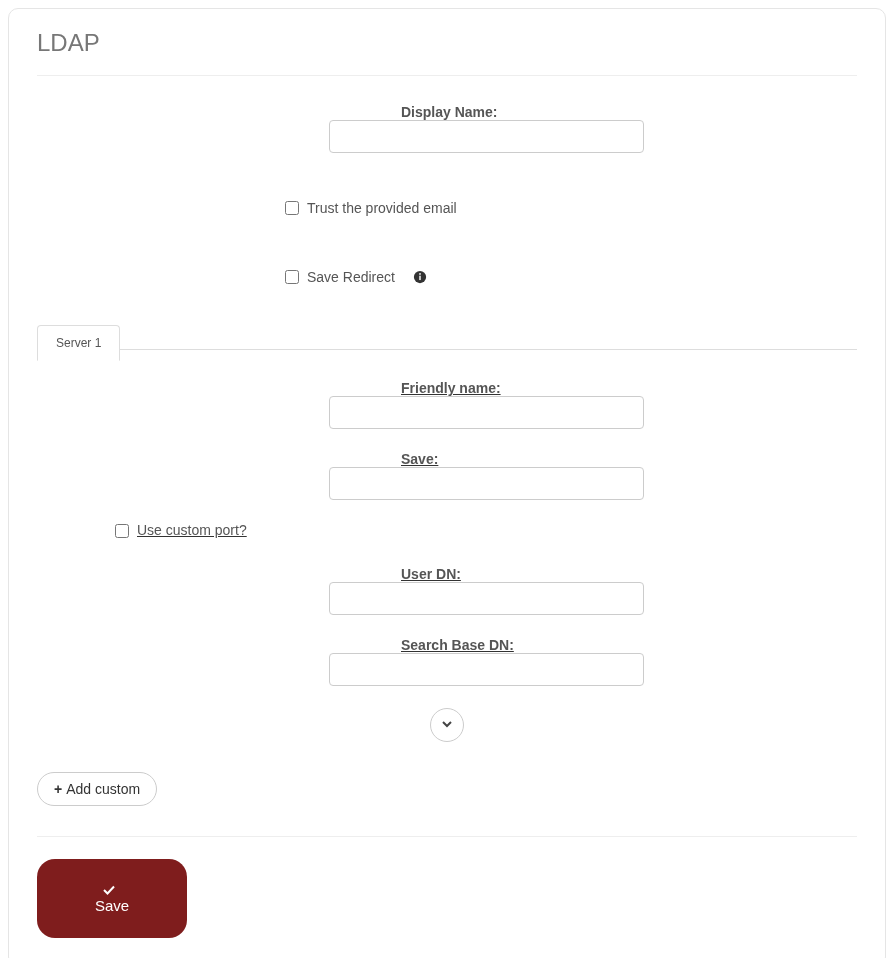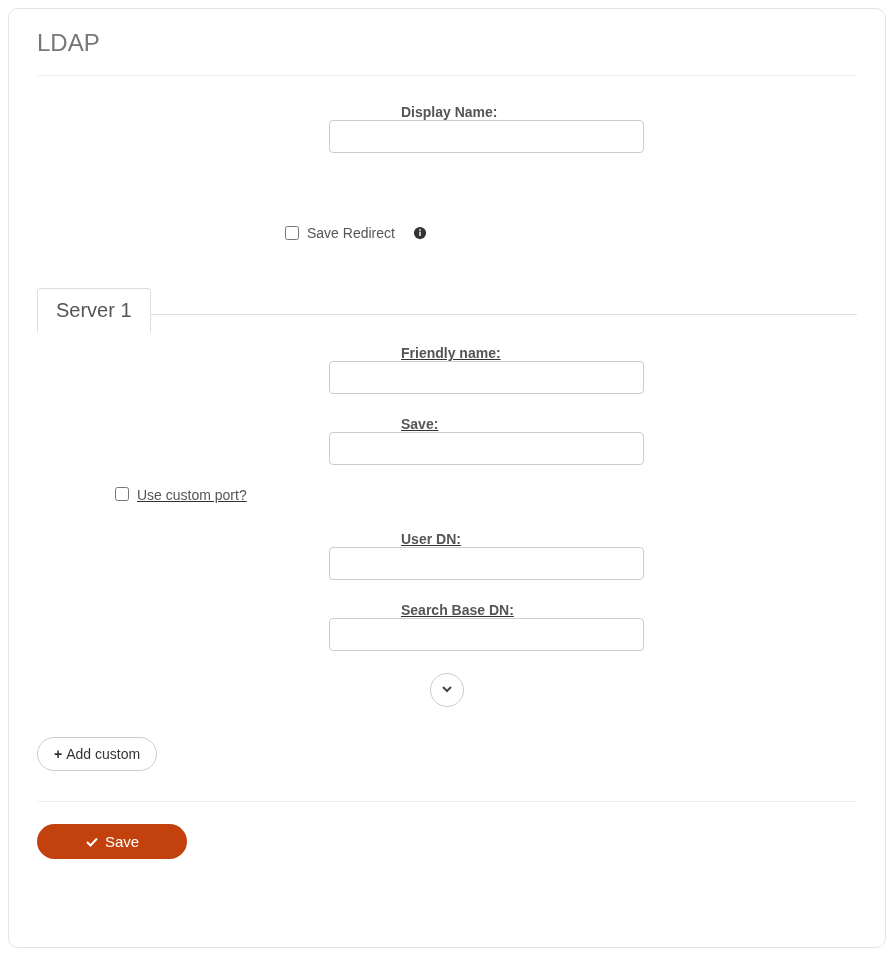--- a/index.html
+++ b/index.html
@@ -59,21 +59,21 @@
       font-size: 14px;
     }
     .checkbox-row {
       display: flex;
       align-items: center;
       margin-bottom: 28px;
       padding-left: 248px;
     }
     .checkbox-row-inner {
       display: flex;
-      align-items: flex-start;
+      align-items: flex-end;
       margin-bottom: 28px;
       padding-left: 78px;
     }
     input[type="checkbox"] {
       width: 14px;
       height: 14px;
       margin-right: 8px;
       cursor: pointer;
     }
     .checkbox-label {
@@ -100,23 +100,23 @@
     }
     .tab {
       display: inline-block;
       padding: 10px 18px;
       border: 1px solid #ddd;
       border-bottom: 1px solid #fff;
       border-top-left-radius: 4px;
       border-top-right-radius: 4px;
       background: #fff;
       color: #555;
-      font-size: 20px;
+      font-size: 12px;
       position: relative;
-      top: 19px;
+      top: 12px;
       cursor: pointer;
     }
     .tab-content {
       padding-top: 30px;
       text-decoration: underline;
     }
     .expand-row {
       display: flex;
       justify-content: center;
       padding-left: 0;
@@ -158,31 +158,32 @@
       font-weight: bold;
       margin-right: 4px;
       font-size: 14px;
     }
     .footer-hr {
       border: none;
       border-top: 1px solid #eee;
       margin-bottom: 22px;
     }
     .btn-save {
-      background: #c2410c;
+      background: #7f1d1d;
       color: #fff;
       border: none;
       border-radius: 18px;
-      padding: 9px 0;
+      padding: 24px 0;
       width: 150px;
       font-size: 15px;
       cursor: pointer;
       display: inline-flex;
       align-items: center;
       justify-content: center;
+      flex-direction: column;
     }
     .check-icon {
       margin-right: 6px;
       display: inline-flex;
     }
     .check-icon svg {
       width: 14px;
       height: 14px;
     }
     .gap-big {
@@ -199,20 +200,24 @@
 
   <div class="form-row">
     <label class="form-label">Display Name:</label>
     <div class="form-control-wrap">
       <input type="text" value="" style="">
     </div>
   </div>
 
   <div class="gap-big"></div>
 
+  <div class="checkbox-row">
+    <input type="checkbox" style="">
+    <label class="checkbox-label">Trust the provided email</label>
+  </div>
 
   <div class="gap-big"></div>
 
   <div class="checkbox-row">
     <input type="checkbox" style="">
     <label class="checkbox-label">Save Redirect</label>
     <span class="info-icon">
       <svg viewBox="0 0 16 16" fill="currentColor">
           <circle cx="8" cy="8" r="7"></circle>
           <rect x="7.2" y="6.5" width="1.6" height="5" fill="#fff"></rect>

